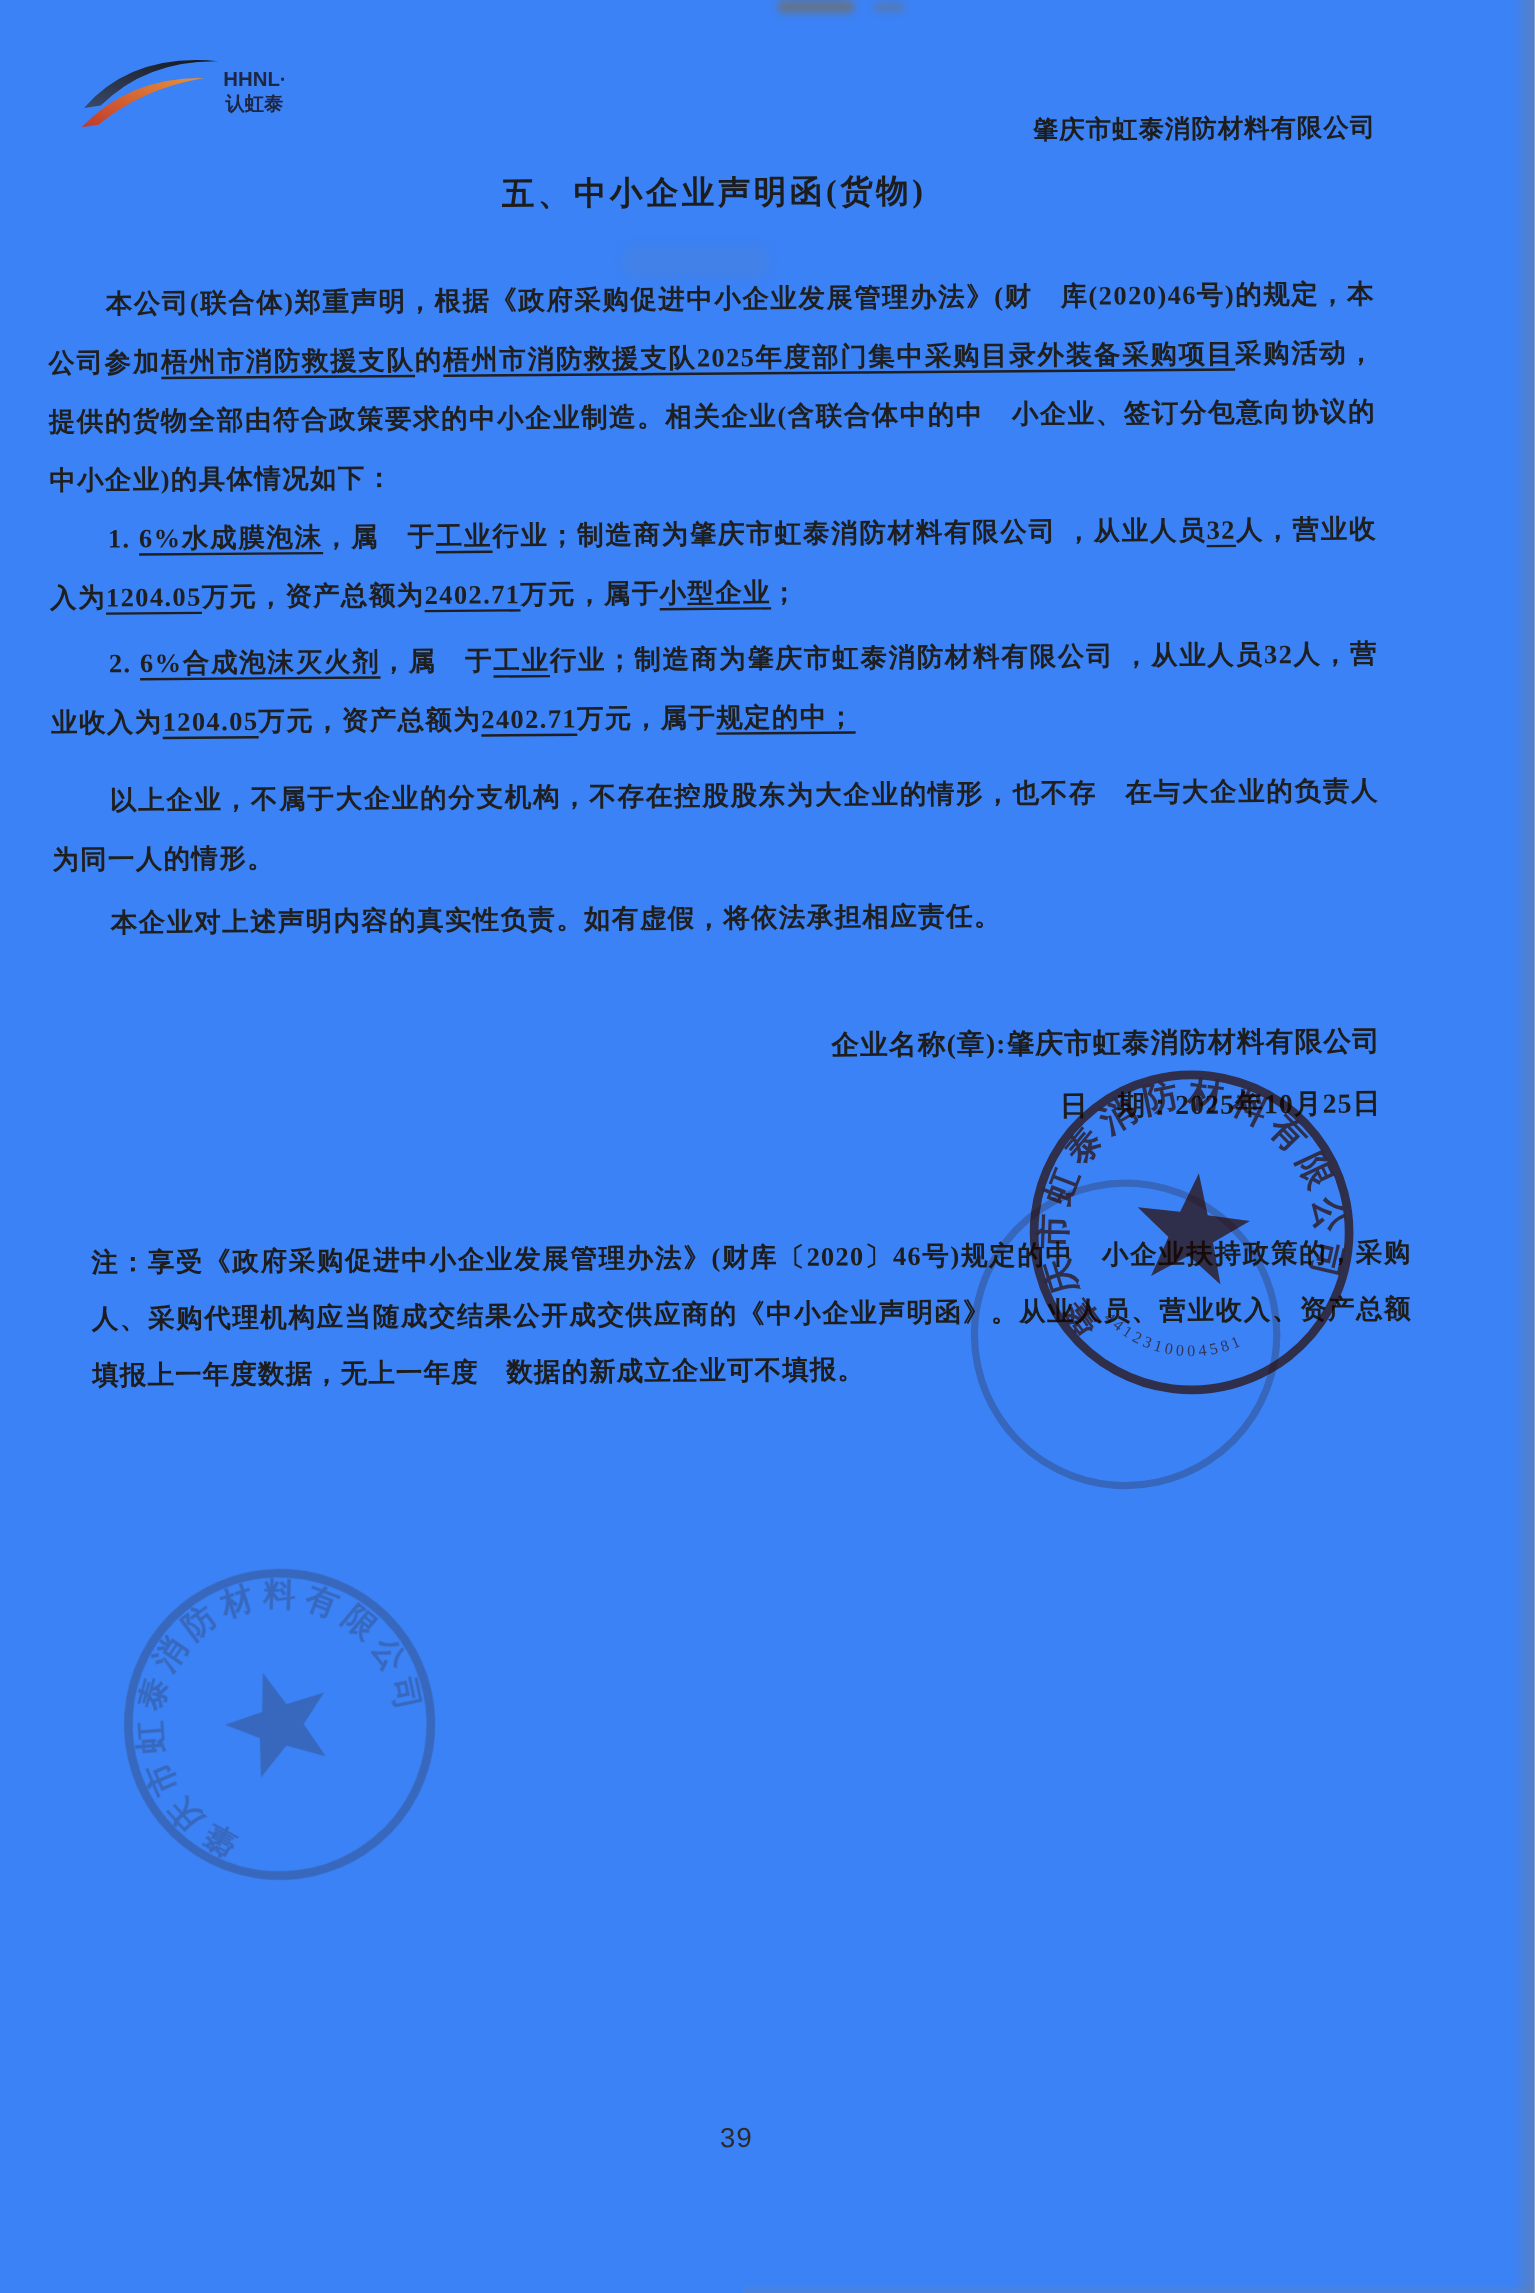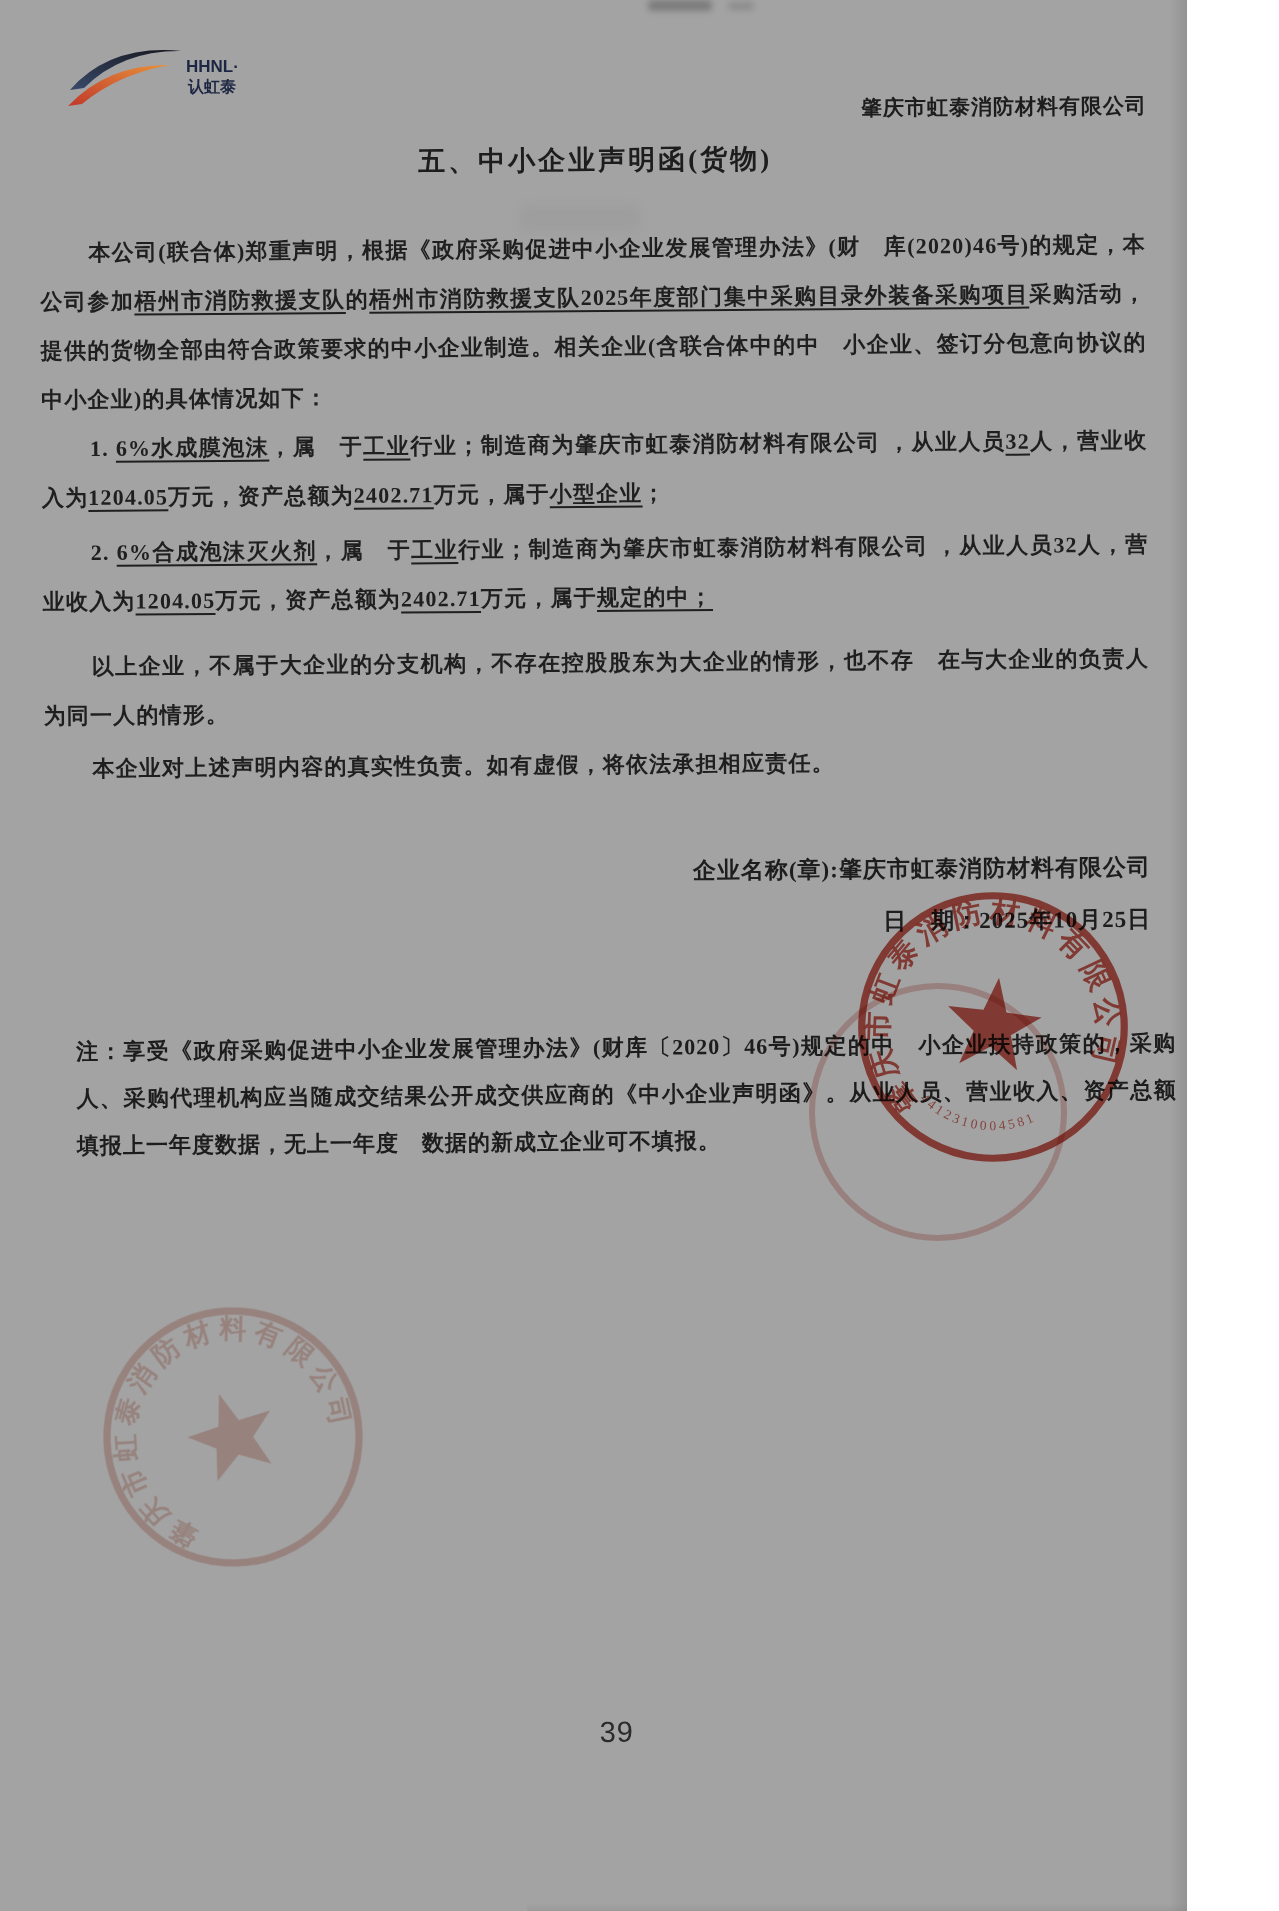--- a/index.html
+++ b/index.html
@@ -1,19 +1,19 @@
 <!DOCTYPE html>
 <html><head>
 <meta charset="utf-8">
 <style>
   html,body{margin:0;padding:0;background:#ffffff;}
   .page{
     position:relative;
-    width:1187px;height:1911px;
-    background:#a3a3a3;
+    width:1279px;height:1911px;
+    background:#3b82f6;
     overflow:hidden;
     font-family:"Liberation Serif", serif;
     color:#1d1d1d;
   }
   .doc{position:absolute;inset:0;transform:rotate(-0.45deg);transform-origin:50% 40%;}
   .body-text{
     position:absolute;
     font-size:22px;
     line-height:49px;
     letter-spacing:1.2px;
@@ -27,23 +27,23 @@
     position:absolute;top:96px;left:0;width:1152px;
     text-align:right;font-size:21px;font-weight:700;letter-spacing:1px;
   }
   .doc-title{
     position:absolute;top:142px;left:0;width:1200px;
     text-align:center;font-size:27px;font-weight:700;letter-spacing:3px;
   }
   .sig-line{position:absolute;left:0;width:1150px;text-align:right;font-size:23px;font-weight:600;letter-spacing:1px;}
   .note{position:absolute;left:74px;top:1024px;width:1100px;font-size:22px;line-height:47px;letter-spacing:1px;font-weight:600;text-align:justify;}
   .page-number{
-    position:absolute;left:592px;top:1716px;
+    position:absolute;left:592px;top:1768px;
     font-family:"Liberation Sans", sans-serif;
-    font-size:29px;color:#2b2b2b;letter-spacing:1px;
+    font-size:23px;color:#2b2b2b;letter-spacing:1px;
   }
   .logo{position:absolute;left:58px;top:34px;}
   .seal-main{
     position:absolute;left:838px;top:872px;
     mix-blend-mode:multiply;opacity:.9;
     transform:rotate(7deg);
   }
   .seal-ghost{
     position:absolute;left:788px;top:962px;
     mix-blend-mode:multiply;opacity:.28;

